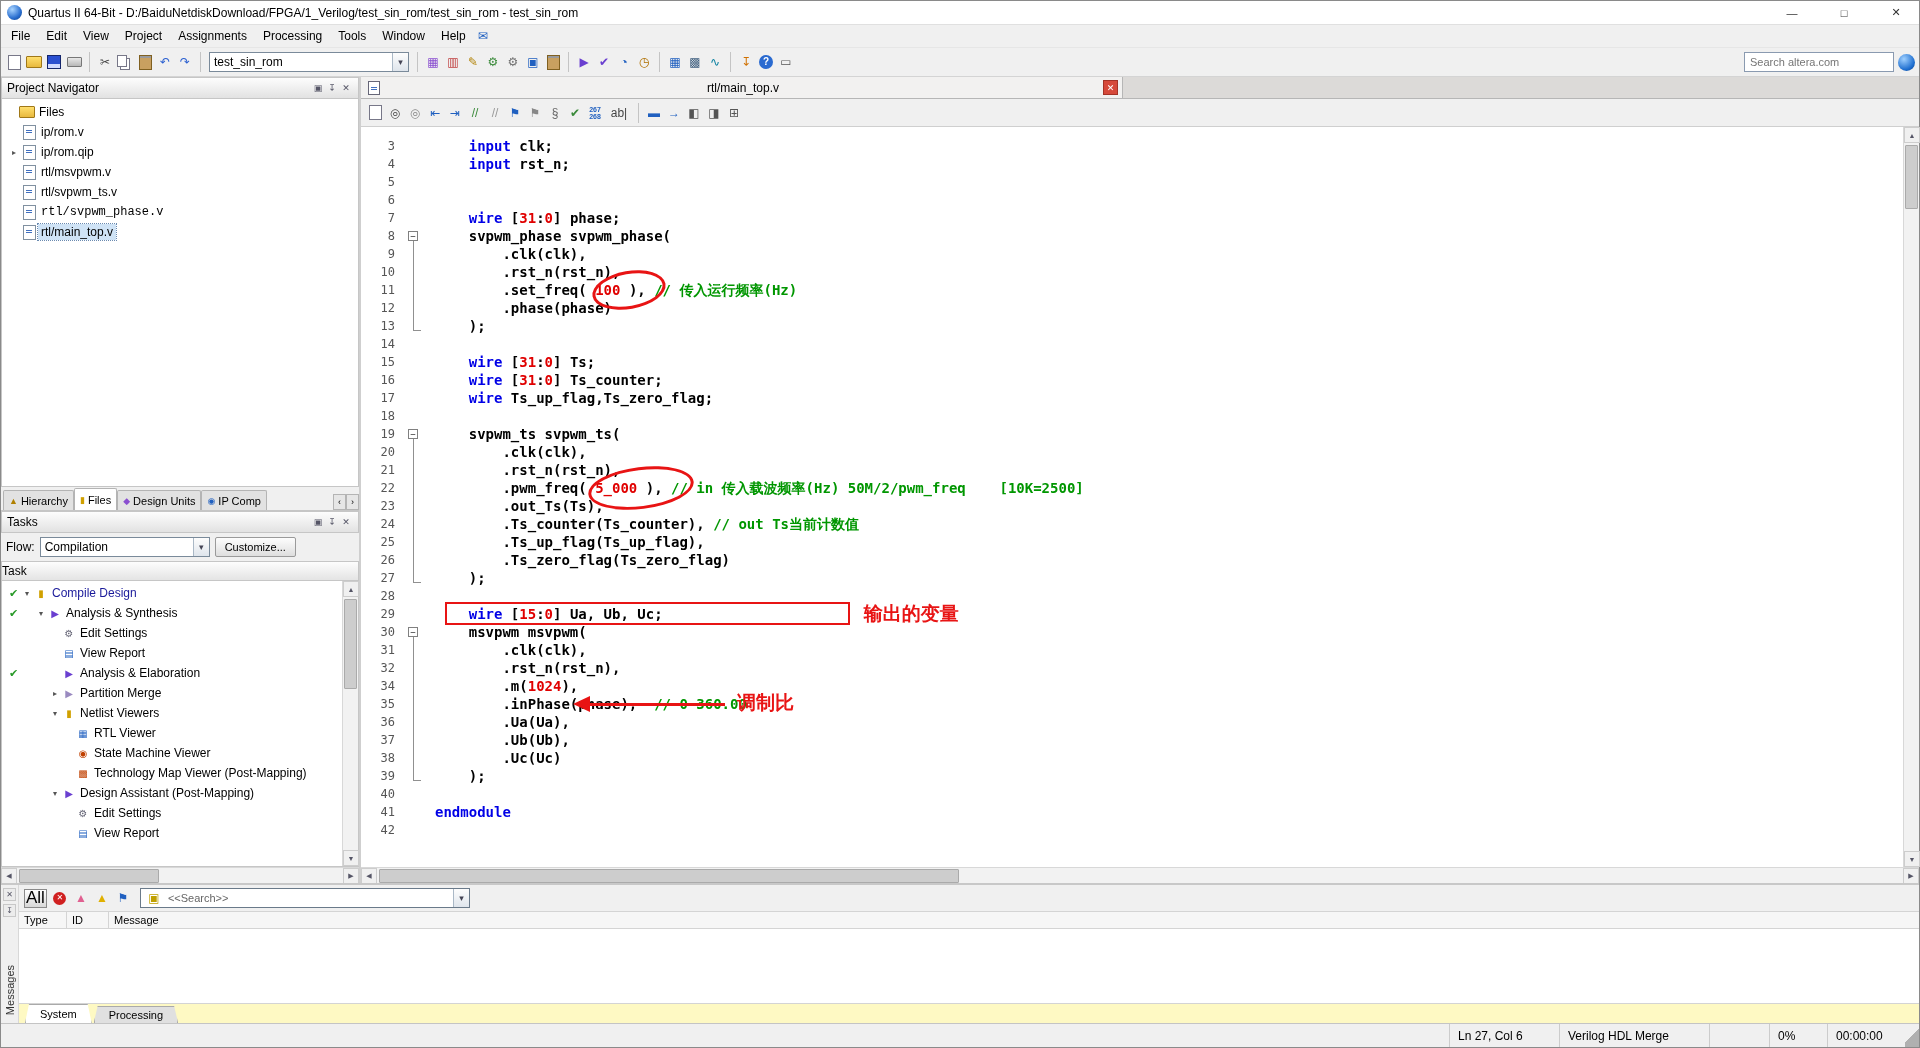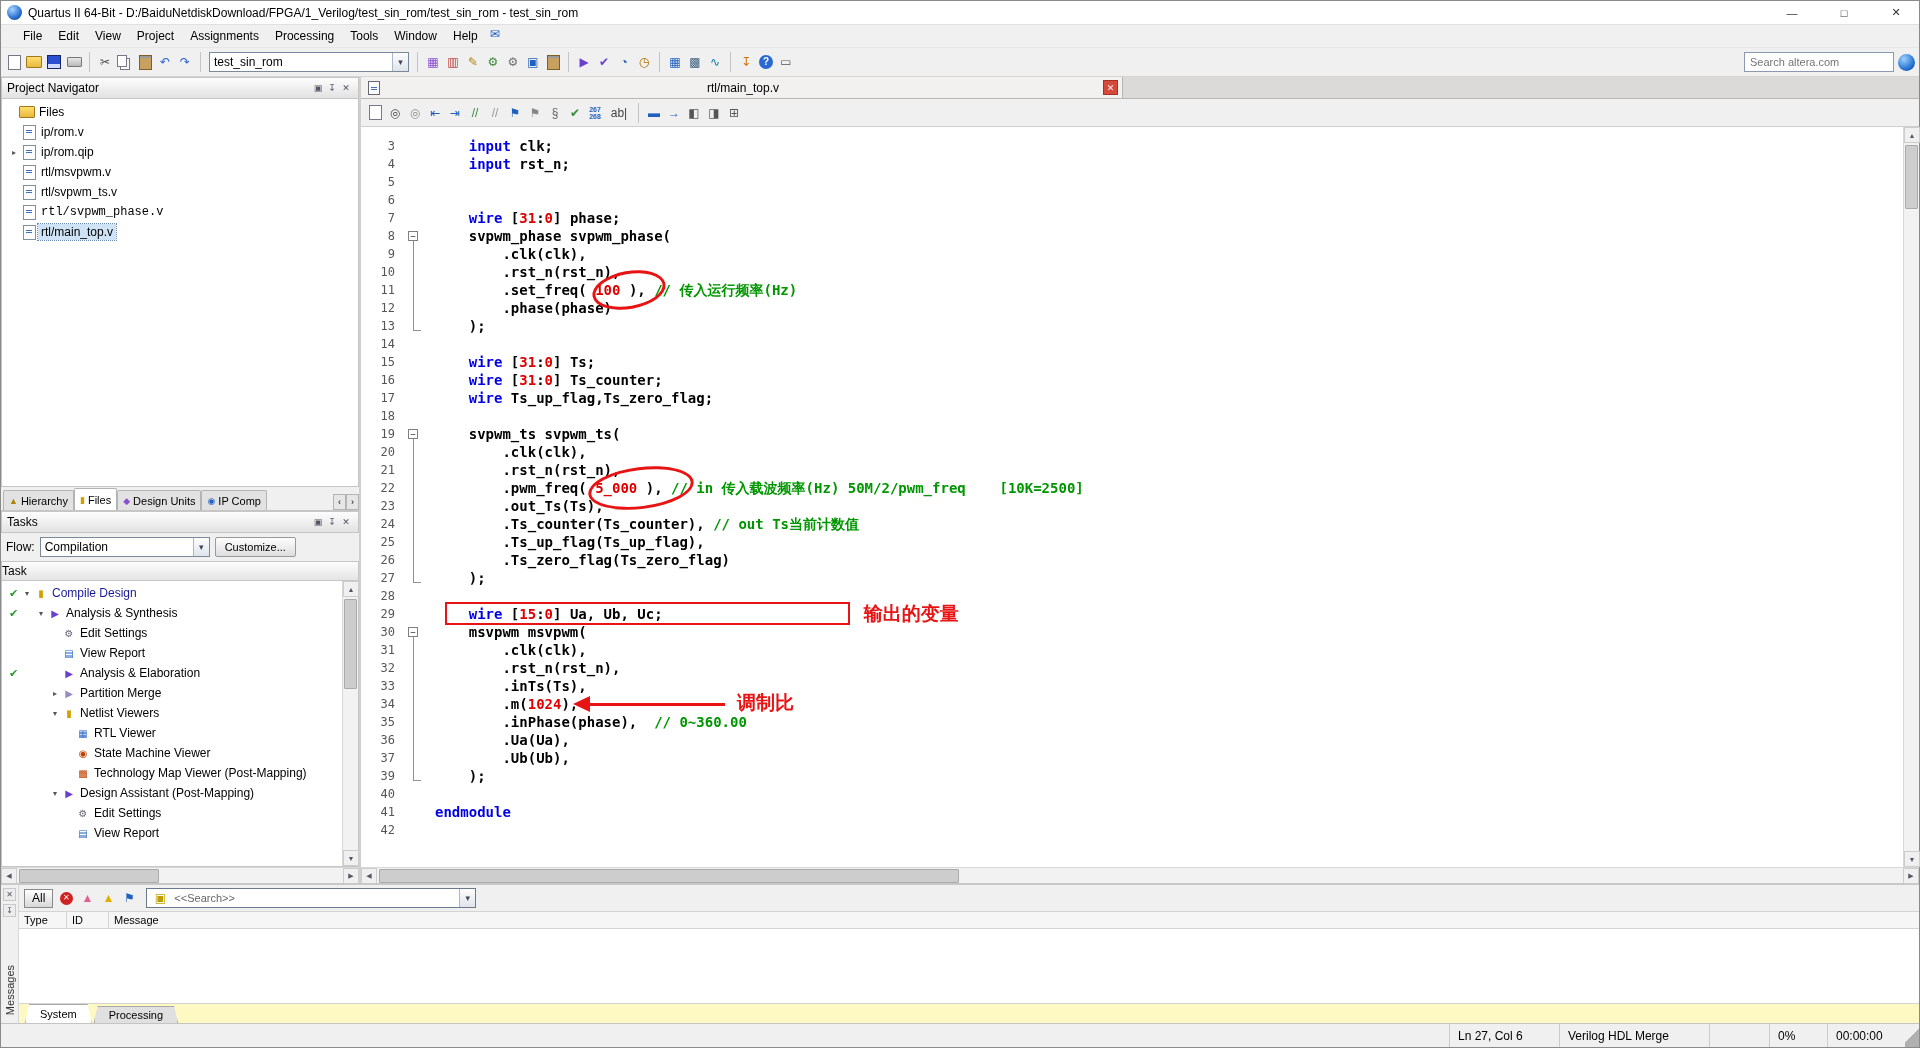--- a/index.html
+++ b/index.html
@@ -6,21 +6,21 @@
   html,body{width:1920px;height:1048px;overflow:hidden}
   body{font-family:"Liberation Sans","DejaVu Sans",sans-serif;font-size:12px;color:#000;background:#f0f0f0}
   .win{width:1920px;height:1048px;display:flex;flex-direction:column;border:1px solid #8a8a8a;background:#f0f0f0}
   .spacer{flex:1}
   
   .titlebar{height:24px;background:#fff;display:flex;align-items:center;gap:6px;padding-left:6px;border-bottom:1px solid #e0e0e0;flex:0 0 auto}
   .app-icon{width:15px;height:15px;border-radius:50%;background:radial-gradient(circle at 35% 30%,#a8d4ff,#2a6fd0 60%,#0a3a80)}
   .title-text{font-size:12px;white-space:nowrap}
   .wbtn{width:46px;height:24px;display:flex;align-items:center;justify-content:center;font-size:11px;color:#333}
   
-  .menubar{height:22px;display:flex;background:#f0f0f0;flex:0 0 auto;padding-left:14px}
+  .menubar{height:22px;display:flex;align-items:center;background:#f0f0f0;flex:0 0 auto;padding-left:2px}
   .menu-item{padding:0 8px;height:22px;line-height:22px;white-space:nowrap}
   
   .toolbar{height:30px;display:flex;align-items:center;background:#f0f0f0;border-top:1px solid #e6e6e6;border-bottom:1px solid #d4d4d4;flex:0 0 auto;padding:0 4px}
   .tb-icons{display:flex;align-items:center;gap:2px}
   .tsep{width:1px;height:20px;background:#c4c4c4;margin:0 4px}
   .ic{position:relative;width:18px;height:18px;display:inline-flex;align-items:center;justify-content:center;font-size:12px;line-height:1;flex:0 0 auto}
   .ic.wide{width:26px}
   .ic.t2{font-size:7px;line-height:7px;white-space:pre;color:#2060c0;font-weight:bold}
   .ic-page::before{content:"";display:block;width:11px;height:13px;background:#fff;border:1px solid #778}
   .ic-folder::before{content:"";display:block;width:14px;height:10px;background:linear-gradient(#ffdf6e,#e8b93e);border:1px solid #a07818;border-radius:1px}
@@ -100,21 +100,21 @@
   .ann-label{color:var(--ann);font-family:"DejaVu Sans","Liberation Sans",sans-serif;font-weight:bold;font-size:19px;white-space:nowrap;line-height:23px}
   .arrow-bar{position:absolute;height:3px;background:var(--ann);z-index:5}
   .arrow-head{position:absolute;width:0;height:0;border-top:8px solid transparent;border-bottom:8px solid transparent;border-right:17px solid var(--ann);z-index:5}
   
   .msg-panel{height:140px;flex:0 0 auto;display:flex;background:#f0f0f0;border-top:2px solid #c8c8c8}
   .msg-strip{width:18px;flex:0 0 auto;display:flex;flex-direction:column;align-items:center;padding-top:3px;gap:3px;border-right:1px solid #d8d8d8}
   .msg-strip .hic{width:13px;height:13px;display:flex;align-items:center;justify-content:center;font-size:8px;color:#556;border:1px solid #c8c8c8;background:#ececec}
   .vtext{writing-mode:vertical-rl;transform:rotate(180deg);font-size:11px;color:#333;margin-top:auto;margin-bottom:8px}
   .msg-main{flex:1;display:flex;flex-direction:column;min-width:0}
   .msg-toolbar{height:26px;display:flex;align-items:center;gap:4px;padding:0 5px;flex:0 0 auto}
-  .all-btn{height:19px;padding:0 7px;border:1px solid #8a8a8a;background:linear-gradient(#fff,#d8d8d8);font-size:12px;display:flex;align-items:center}
+  .all-btn{height:19px;padding:0 1px;border:1px solid #8a8a8a;background:linear-gradient(#fff,#d8d8d8);font-size:17px;display:flex;align-items:center}
   .msg-search{width:330px;height:20px;border:1px solid #6a7a8a;background:#fff;display:flex;align-items:center;padding-left:4px;gap:5px;margin-left:4px}
   .msg-search .stext{flex:1;color:#666;font-size:11px}
   .msg-colhdr{height:18px;display:flex;background:#f6f6f6;border-top:1px solid #d4d4d4;border-bottom:1px solid #d4d4d4;font-size:11px;flex:0 0 auto;align-items:center}
   .mcol{padding:0 5px;border-right:1px solid #d4d4d4;height:100%;display:flex;align-items:center}
   .mcol:nth-child(1){width:48px}.mcol:nth-child(2){width:42px}.mcol:nth-child(3){flex:1;border-right:0}
   .msg-body{flex:1;background:#fff}
   .msg-tabs{height:20px;display:flex;align-items:flex-end;gap:2px;padding-left:6px;background:#fef9c3;border-top:1px solid #d4d4d4;flex:0 0 auto}
   .mtab{height:17px;padding:0 14px;font-size:11px;display:flex;align-items:center;background:#e0e0e0;border:1px solid #aaa;border-bottom:0;clip-path:polygon(0 100%,4px 0,calc(100% - 4px) 0,100% 100%)}
   .mtab.active{background:#fff;height:19px}
   
@@ -611,27 +611,20 @@
                 <span class="ct"><span class="tk-p">        .clk(clk),</span></span>
               </div>
               <div class="cl">
                 <span class="ln">32</span>
                 <span class="fold">
                   <span class="fl-m"></span>
                 </span>
                 <span class="ct"><span class="tk-p">        .rst_n(rst_n),</span></span>
               </div>
               <div class="cl">
-                <span class="ln">33</span>
-                <span class="fold">
-                  <span class="fl-m"></span>
-                </span>
-                <span class="ct"><span class="tk-p">        .inTs(Ts),</span></span>
-              </div>
-              <div class="cl">
                 <span class="ln">34</span>
                 <span class="fold">
                   <span class="fl-m"></span>
                 </span>
                 <span class="ct"><span class="tk-p">        .m(</span><span class="tk-n">1024</span><span class="tk-p">),</span></span>
               </div>
               <div class="cl">
                 <span class="ln">35</span>
                 <span class="fold">
                   <span class="fl-m"></span>
@@ -644,20 +637,27 @@
                   <span class="fl-m"></span>
                 </span>
                 <span class="ct"><span class="tk-p">        .Ua(Ua),</span></span>
               </div>
               <div class="cl">
                 <span class="ln">37</span>
                 <span class="fold">
                   <span class="fl-m"></span>
                 </span>
                 <span class="ct"><span class="tk-p">        .Ub(Ub),</span></span>
+              </div>
+              <div class="cl">
+                <span class="ln">38</span>
+                <span class="fold">
+                  <span class="fl-m"></span>
+                </span>
+                <span class="ct"><span class="tk-p">        .Uc(Uc)</span></span>
               </div>
               <div class="cl">
                 <span class="ln">39</span>
                 <span class="fold">
                   <span class="fl-e"></span>
                   <span class="foldtick"></span>
                 </span>
                 <span class="ct"><span class="tk-p">    );</span></span>
               </div>
               <div class="cl">

